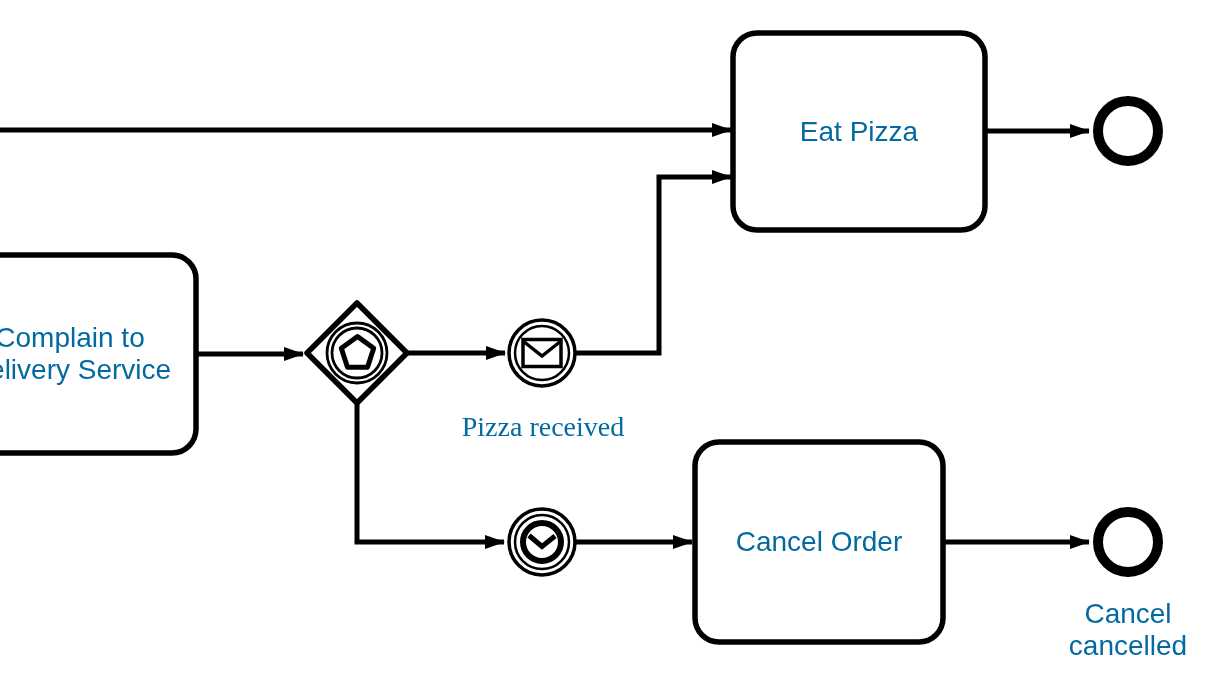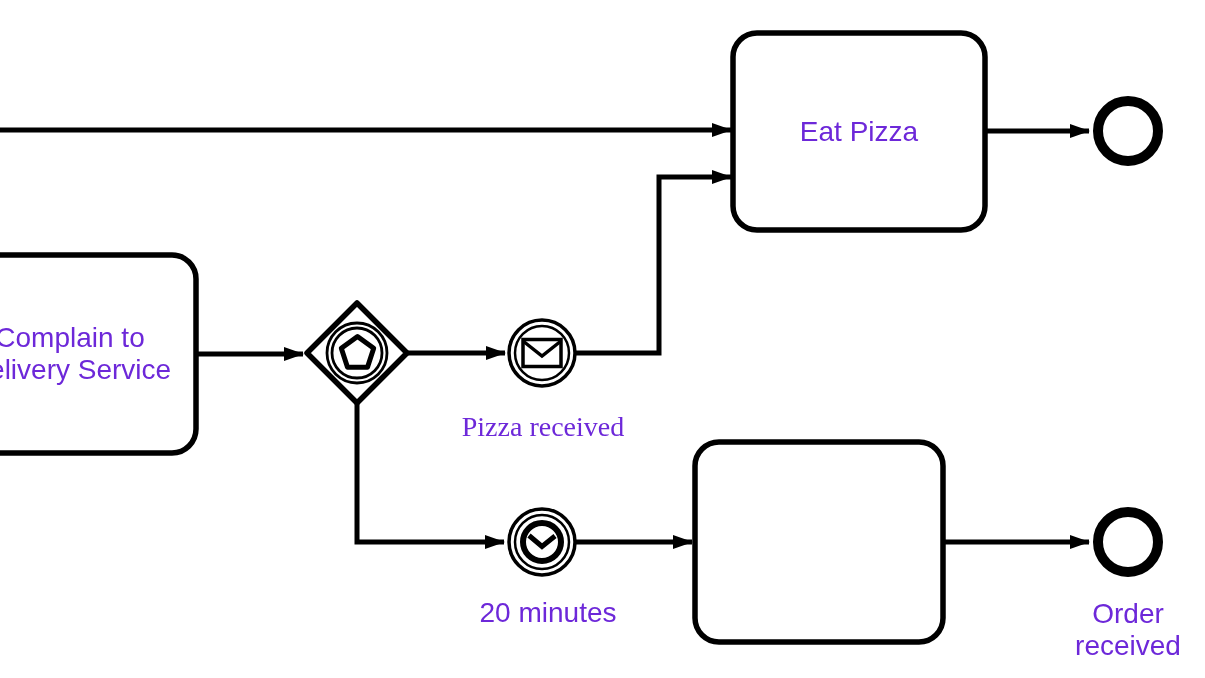--- a/index.html
+++ b/index.html
@@ -9,21 +9,21 @@
     height: 678px;
     background: #ffffff;
     overflow: hidden;
     font-family: "Liberation Sans", sans-serif;
   }
   #diagram-svg { position: absolute; left: 0; top: 0; }
   .label {
     position: absolute;
     font-size: 28px;
     line-height: 32px;
-    color: #6d28d9;
+    color: #0369a1;
     text-align: center;
     pointer-events: none;
   }
   .task-label {
     display: flex;
     align-items: center;
     justify-content: center;
   }
 </style>
 </head>
@@ -84,21 +84,23 @@
   </svg>
 
   <div class="label task-label" style="left:-56px; top:255px; width:252px; height:198px;">
     <div style="width:208px;">Complain to Delivery Service</div>
   </div>
 
   <div class="label task-label" style="left:733px; top:33px; width:252px; height:197px;">
     <div>Eat Pizza</div>
   </div>
 
+  <div class="label task-label" style="left:695px; top:442px; width:248px; height:200px;">
+    <div>Cancel Order</div>
+  </div>
 
   <div class="label" style="left:433px; top:411px; width:220px;font-family:Liberation Serif, serif;">Pizza received</div>
 
-  <div class="label" style="left:448px; top:597px; width:200px;">20 minutes</div>
 
 
-  <div class="label" style="left:1065px; top:598px; width:126px;">Order received</div>
+  <div class="label" style="left:1065px; top:598px; width:126px;">Cancel cancelled</div>
 
 </div>
 
 </body></html>

